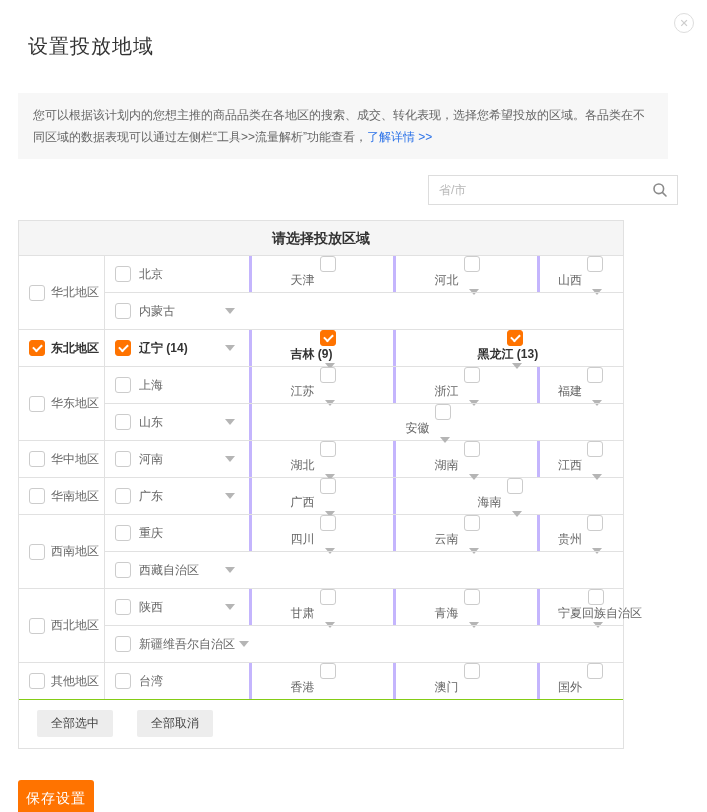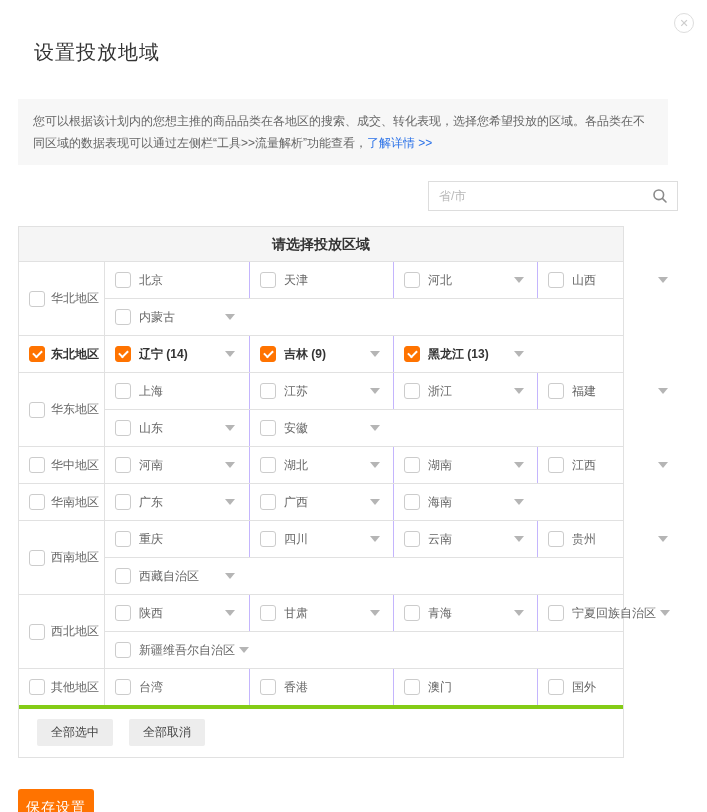--- a/index.html
+++ b/index.html
@@ -1,53 +1,53 @@
 <!DOCTYPE html>
 <html><head>
 <meta charset="utf-8">
 <style>
   html,body{margin:0;padding:0;background:#fff;width:707px;height:812px;overflow:hidden;}
   body{font-family:"Liberation Sans","DejaVu Sans",sans-serif;color:#666;}
   .dialog{position:relative;width:707px;height:812px;box-sizing:border-box;padding:22px 19px 0 18px;}
   .close{position:absolute;top:13px;right:13px;width:18px;height:18px;border:1px solid #ddd;
     border-radius:50%;color:#ccc;font-size:11px;line-height:18px;text-align:center;cursor:pointer;}
-  .title{font-size:20px;font-weight:400;color:#333;letter-spacing:1px;margin:16px;line-height:28px;}
+  .title{font-size:20px;font-weight:400;color:#333;letter-spacing:1px;margin:10px;line-height:28px;}
   .notice{margin-top:33px;background:#f7f7f7;padding:11px 15px;font-size:12px;line-height:22px;color:#666;width:650px;box-sizing:border-box;}
   .notice a{color:#2b72e8;text-decoration:none;cursor:pointer;}
   .search-row{margin-top:16px;width:660px;display:flex;justify-content:flex-end;}
   .search-box{width:250px;height:30px;border:1px solid #ddd;border-radius:0;box-sizing:border-box;
     display:flex;align-items:center;background:#fff;}
   .search-box input{flex:1;border:none;outline:none;background:transparent;font-size:12px;color:#333;
     padding:0 6px 0 10px;font-family:inherit;min-width:0;}
   .search-box input::placeholder{color:#b8b8b8;}
   .search-icon{flex:none;width:16px;height:16px;margin-right:9px;cursor:pointer;}
   .table{margin-top:15px;width:606px;box-sizing:border-box;border:1px solid #e1e1e1;}
   .thead{height:34px;line-height:34px;background:#f5f5f5;border-bottom:1px solid #e1e1e1;
     text-align:center;font-size:14px;font-weight:bold;color:#333;}
   .region-row{display:flex;align-items:stretch;}
   .region-row + .region-row{border-top:1px solid #e1e1e1;}
   .region-cell{flex:none;width:86px;display:flex;align-items:center;border-right:1px solid #e1e1e1;
     padding-left:10px;box-sizing:border-box;cursor:pointer;}
   .subrows{flex:1;display:flex;flex-direction:column;min-width:0;}
   .subrow{display:flex;height:36px;}
   .subrow + .subrow{border-top:1px solid #e1e1e1;}
   .cell{flex:none;width:144px;display:flex;align-items:center;padding-left:10px;box-sizing:border-box;cursor:pointer;}
-  .cell + .cell{border-left:1px solid #c4b5fd;}
+  .cell + .cell{border-left:3px solid #c4b5fd;flex-direction:column;}
   .cell:last-child{flex:1;width:auto;}
   .cb{flex:none;width:16px;height:16px;box-sizing:border-box;border:1px solid #ccc;border-radius:3px;
     background:#fff;position:relative;cursor:pointer;}
   .cb.checked{background:#ff7300;border-color:#ff7300;}
   .cb.checked::after{content:"";position:absolute;left:3px;top:3px;width:7px;height:4px;
     border-left:2px solid #fff;border-bottom:2px solid #fff;transform:rotate(-45deg);}
   .rlbl{margin-left:6px;font-size:12px;color:#666;white-space:nowrap;}
   .plbl{margin-left:8px;font-size:12px;color:#666;min-width:82px;white-space:nowrap;}
   .on{color:#333;font-weight:bold;}
   .arrow{width:0;height:0;border-left:5px solid transparent;border-right:5px solid transparent;
     border-top:6px solid #b5b5b5;margin-left:4px;cursor:pointer;flex:none;}
-  .tfoot{border-top:4px solid #84cc16;padding:10px 0 11px 18px;display:flex;gap:16px;}
+  .tfoot{border-top:1px solid #84cc16;padding:10px 0 11px 18px;display:flex;gap:24px;}
   .gbtn{border:none;background:#ededed;color:#444;font-size:12px;padding:0 14px;height:27px;
     border-radius:2px;cursor:pointer;font-family:inherit;}
   .save{margin-top:31px;border:none;background:#ff7300;color:#fff;font-size:14px;
     width:76px;height:37px;border-radius:3px;cursor:pointer;font-family:inherit;letter-spacing:1px;}
 </style>
 </head>
 <body>
 
 <div class="dialog">
 

